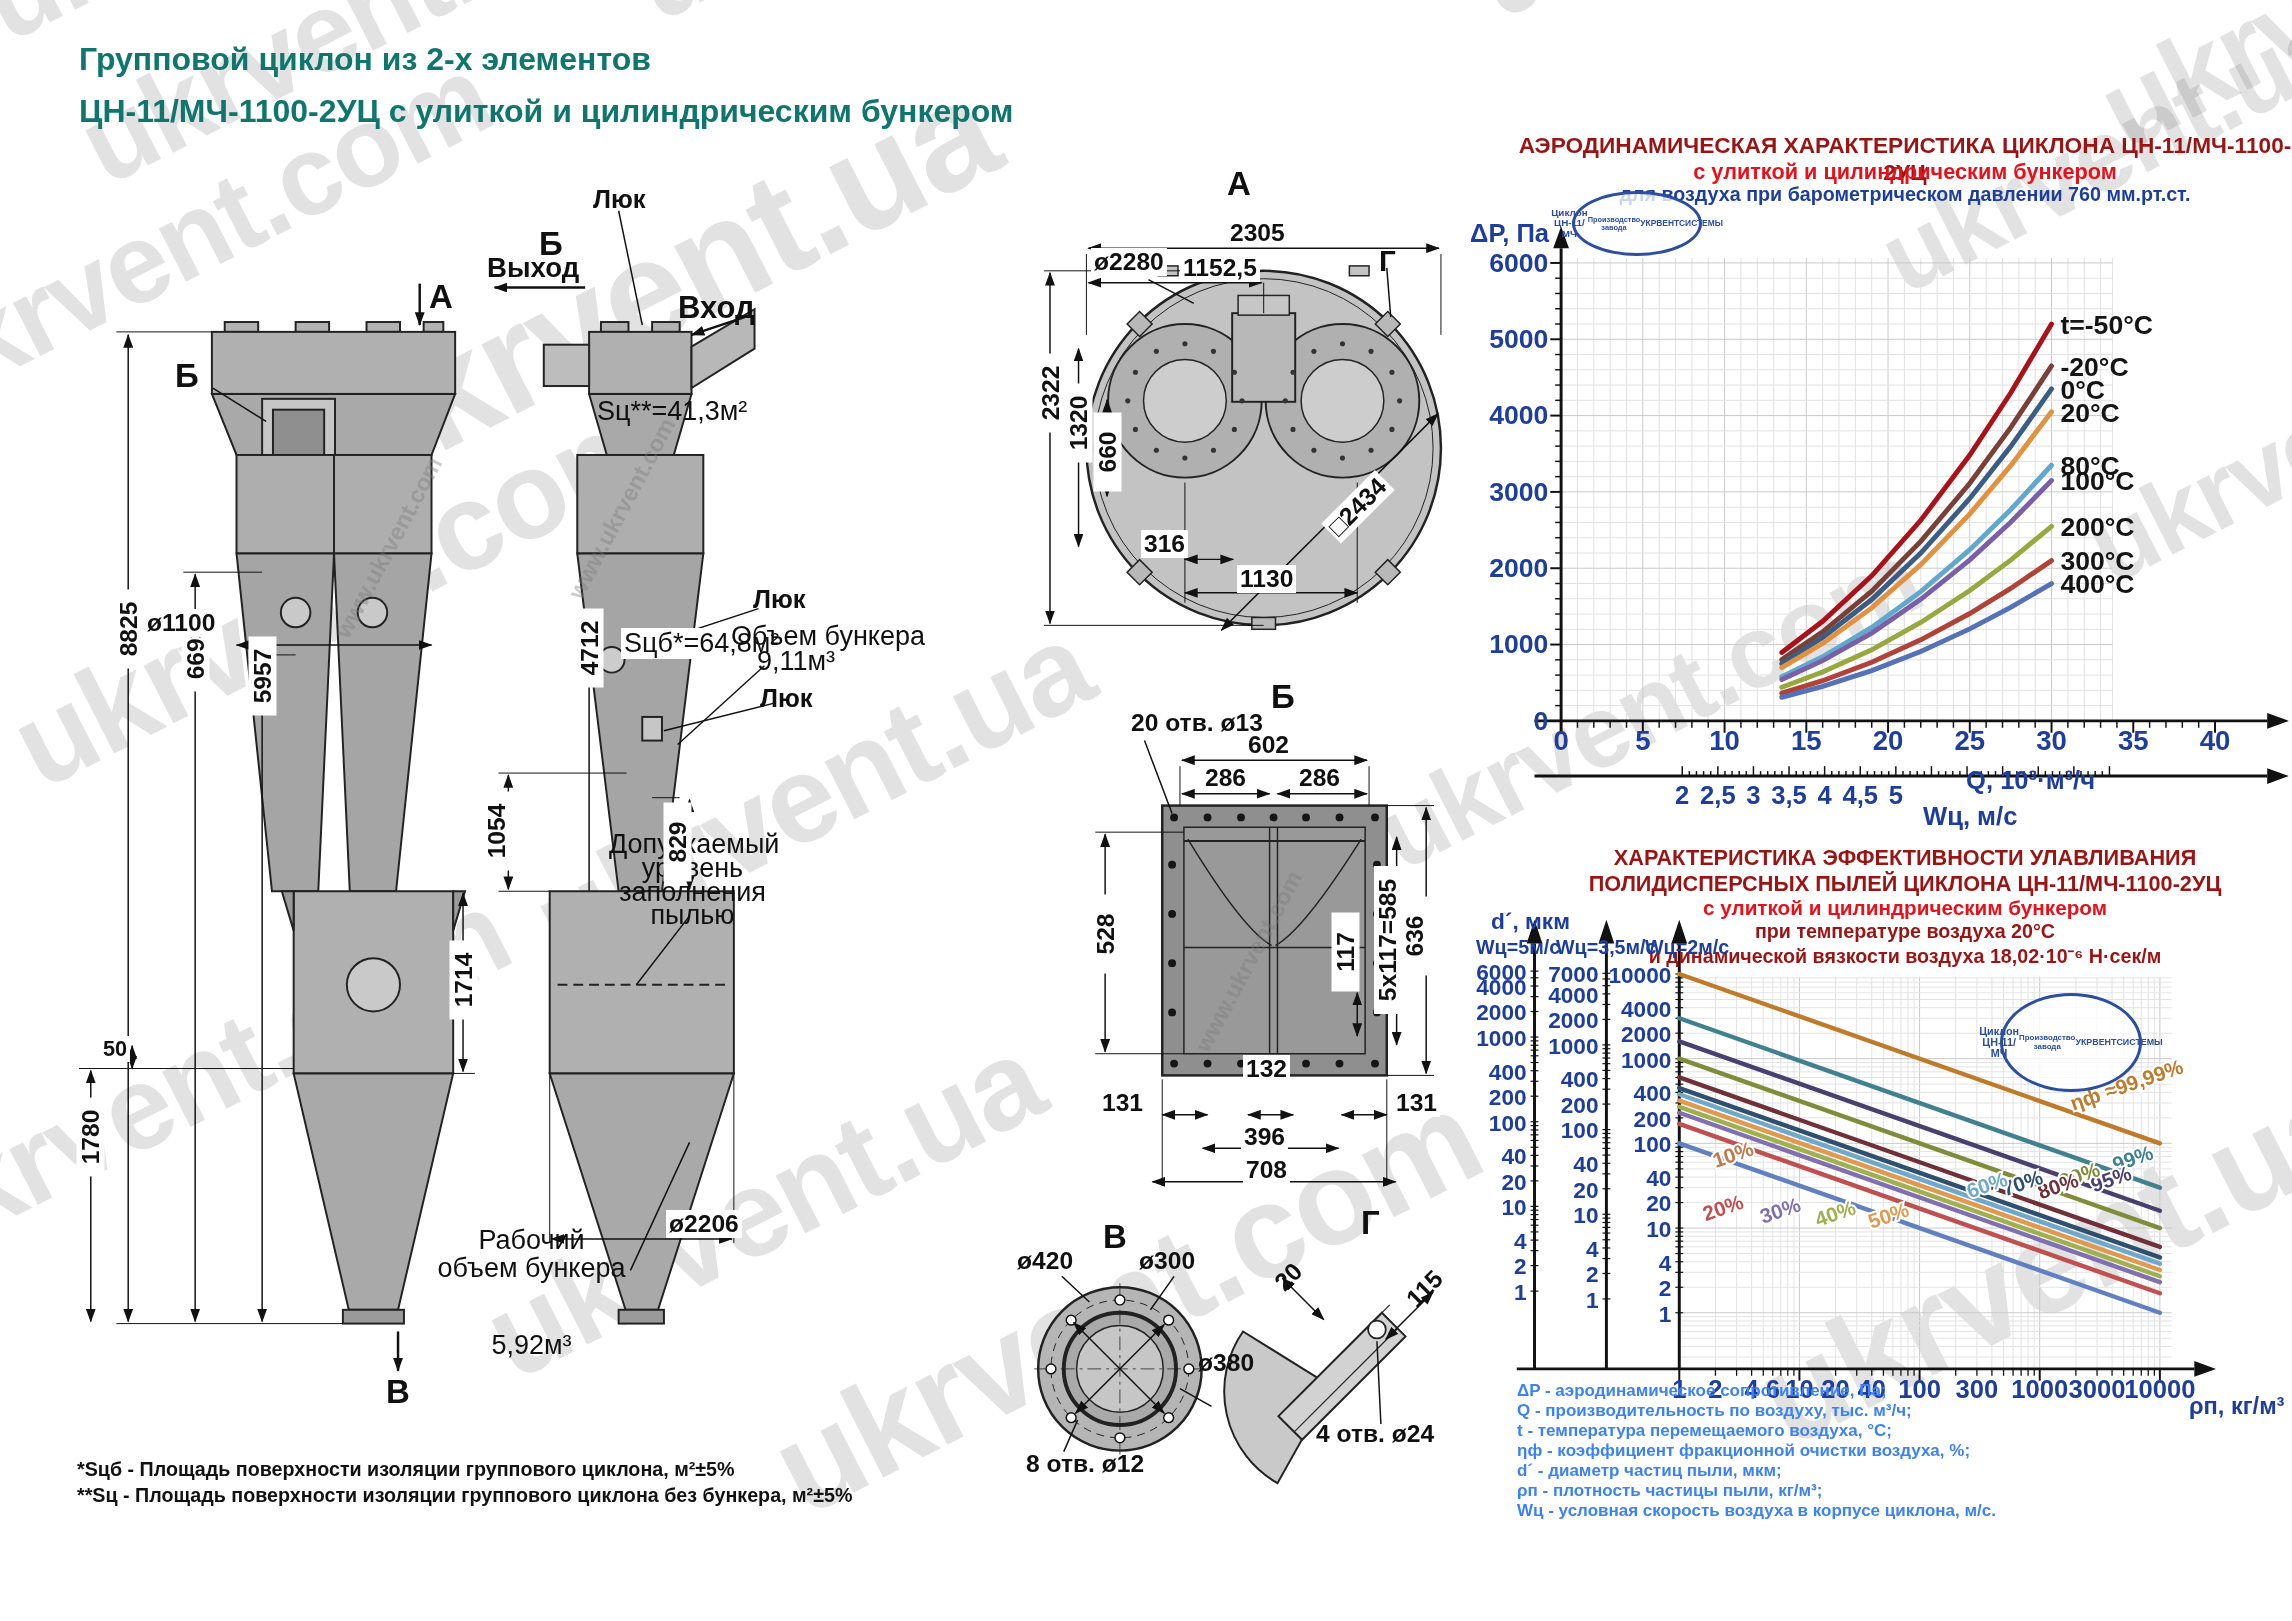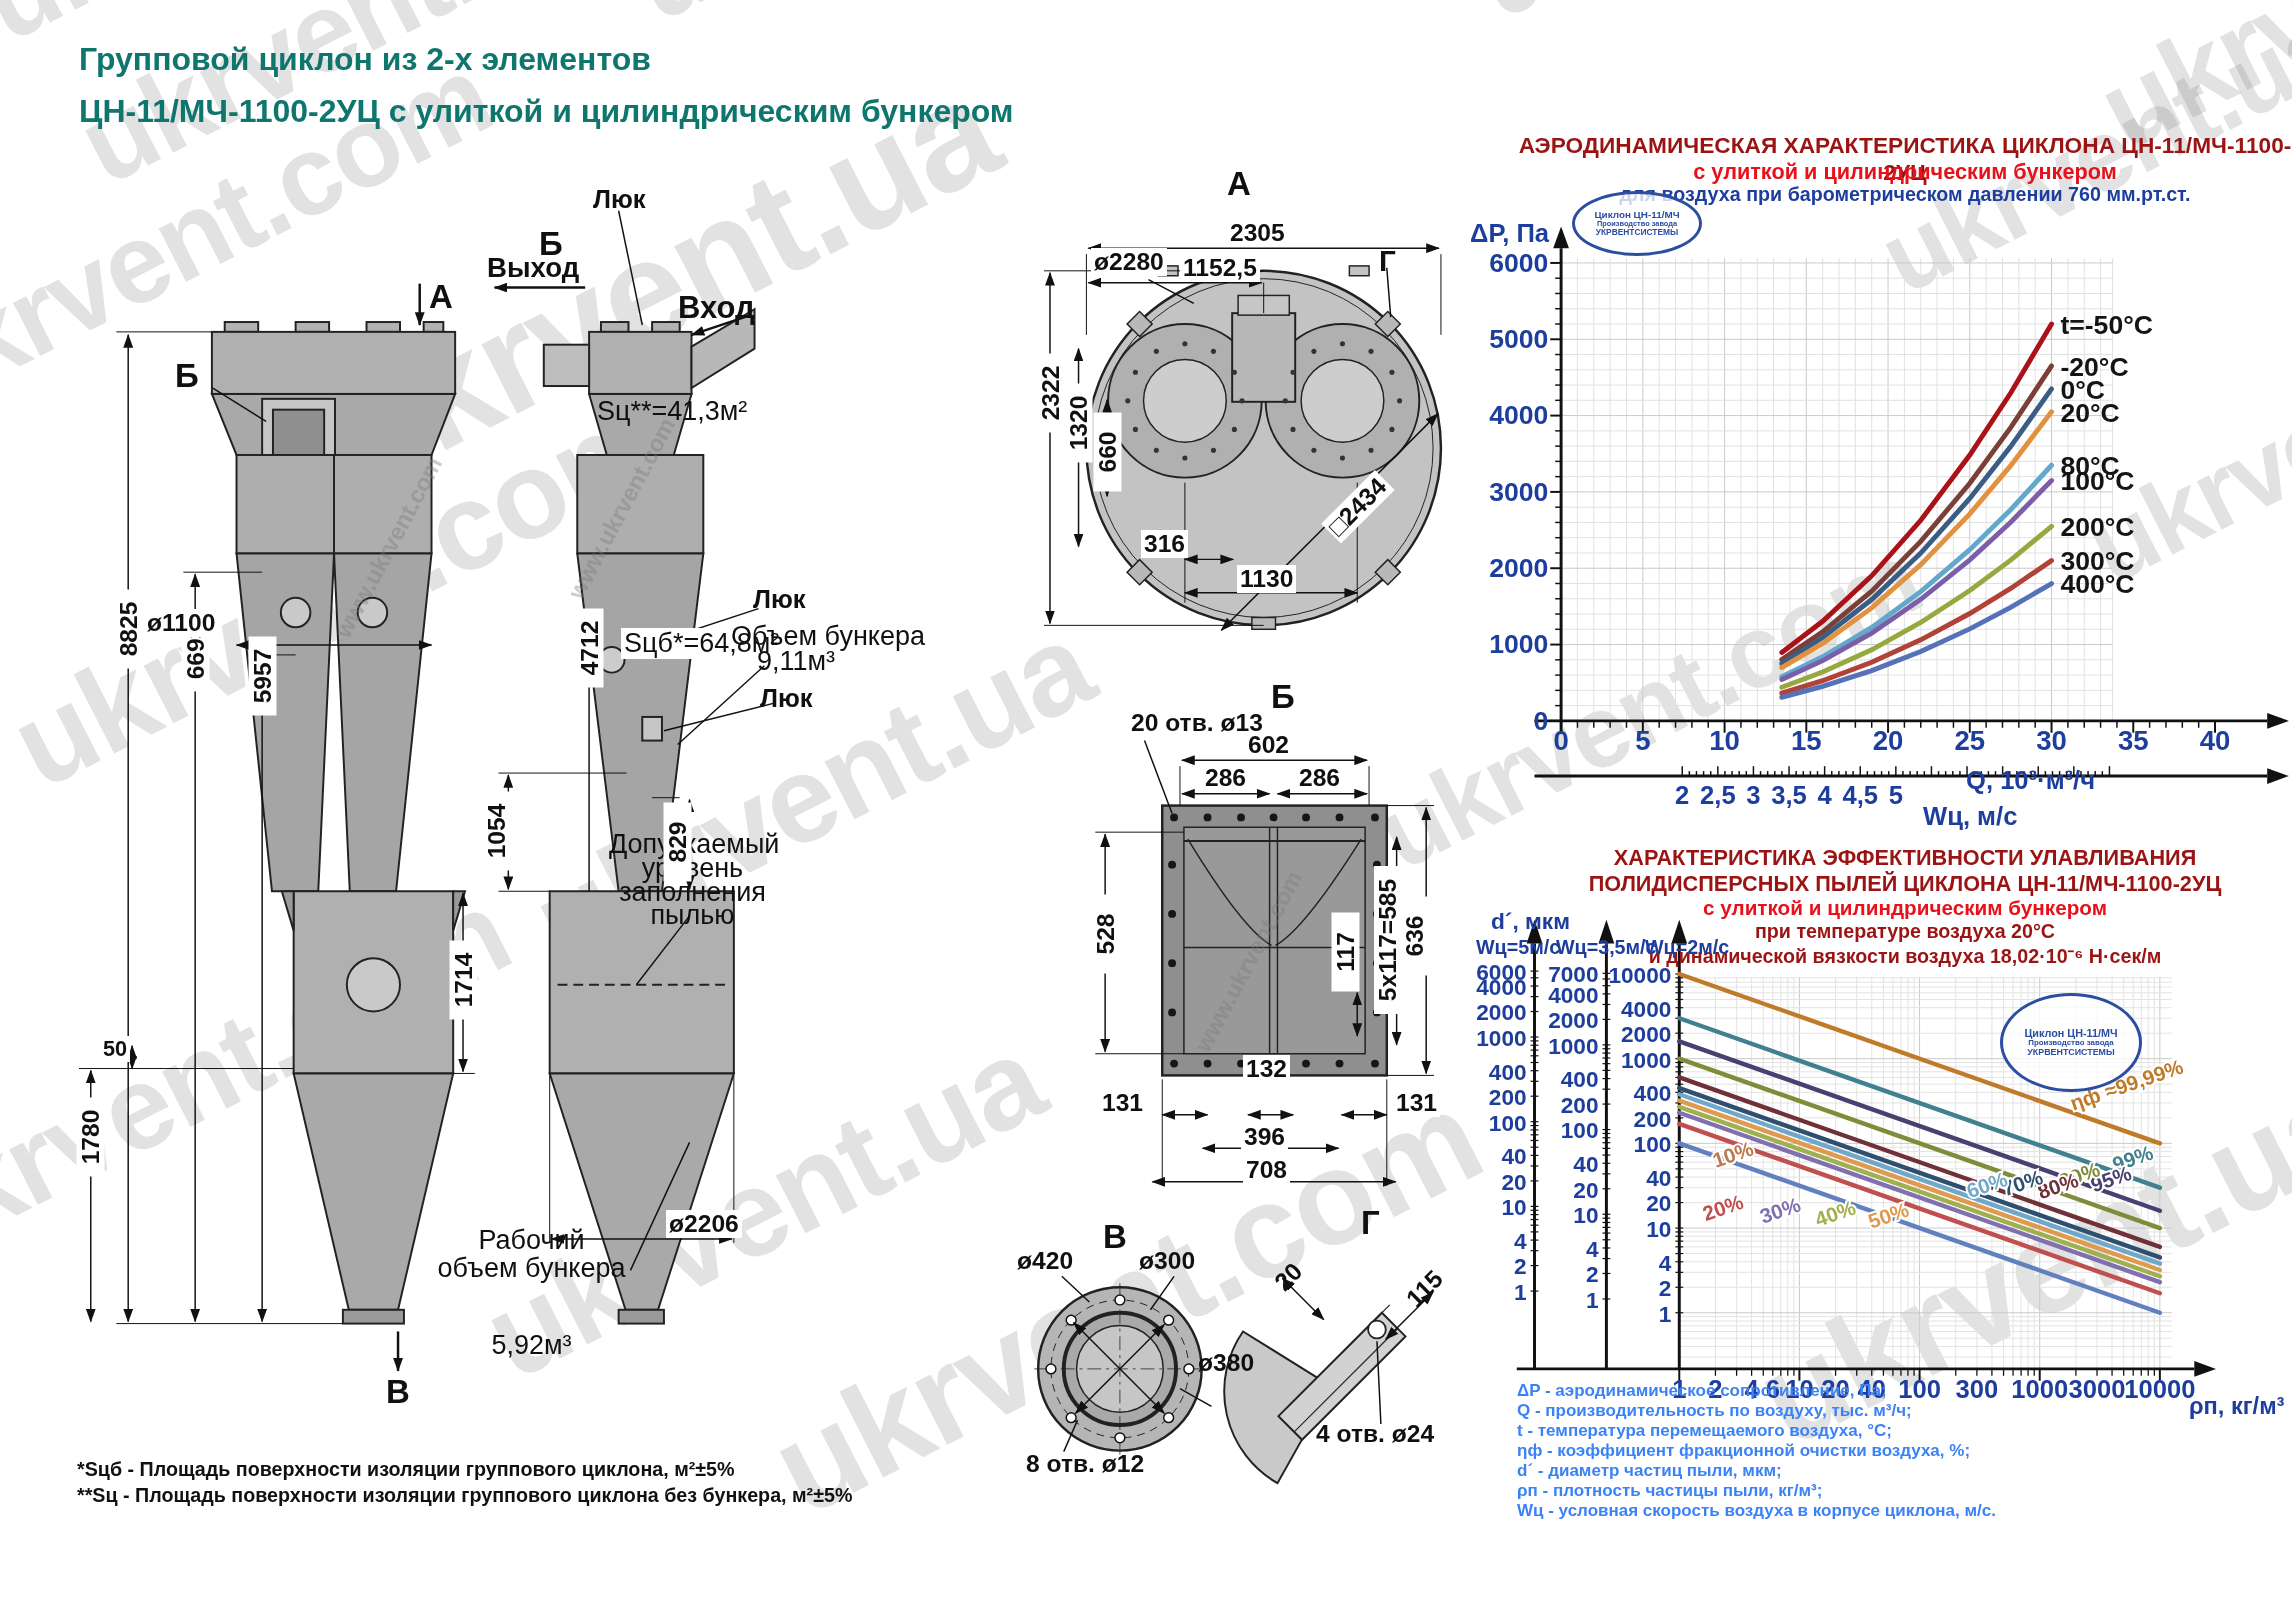--- a/index.html
+++ b/index.html
@@ -20,21 +20,21 @@
   .ann26{font-weight:700;font-size:25.6px}
   .tc{text-align:center}
   .title-red{position:absolute;left:79px;color:#0f766e;font-weight:700;font-size:32px;z-index:2;white-space:nowrap}
   .c-title{position:absolute;left:1515px;width:780px;text-align:center;font-weight:700;z-index:2}
   .dkred{color:#9b1414}
   .red{color:#e8111a}
   .blue{color:#1e3e9e}
   #defs-box{position:absolute;left:1517px;top:1381px;z-index:2}
   #defs-box div{font-weight:700;font-size:17px;color:#3b82f6;line-height:20px;white-space:nowrap}
   .fnote{position:absolute;font-weight:700;font-size:19.7px;color:#111;z-index:2;white-space:nowrap}
-  .logo{position:absolute;border:3px solid #2b4ea0;border-radius:50%;z-index:2;display:flex;flex-direction:column;align-items:center;justify-content:center;background:rgba(255,255,255,.78);text-align:center}
+  .logo{position:absolute;border:3px solid #2b4ea0;border-radius:50%;z-index:2;display:flex;align-items:center;justify-content:center;background:rgba(255,255,255,.78);text-align:center}
   .logo span{display:block;color:#2b4ea0;font-weight:700;line-height:1.05}
   #charts-svg text{font-family:"Liberation Sans",sans-serif}
 </style>
 </head>
 <body>
 
 <span class="wm" style="left:-39px;top:-49px;font-size:113px;transform:rotate(-27deg)">ukrvent.com</span>
 <span class="wm" style="left:611px;top:-69px;font-size:113px;transform:rotate(-27deg)">ukrvent.com</span>
 <span class="wm" style="left:1448px;top:-79px;font-size:123px;transform:rotate(-27deg)">ukrvent.com</span>
 <span class="wm" style="left:2079px;top:59px;font-size:113px;transform:rotate(-27deg)">ukrvent.ua</span>

